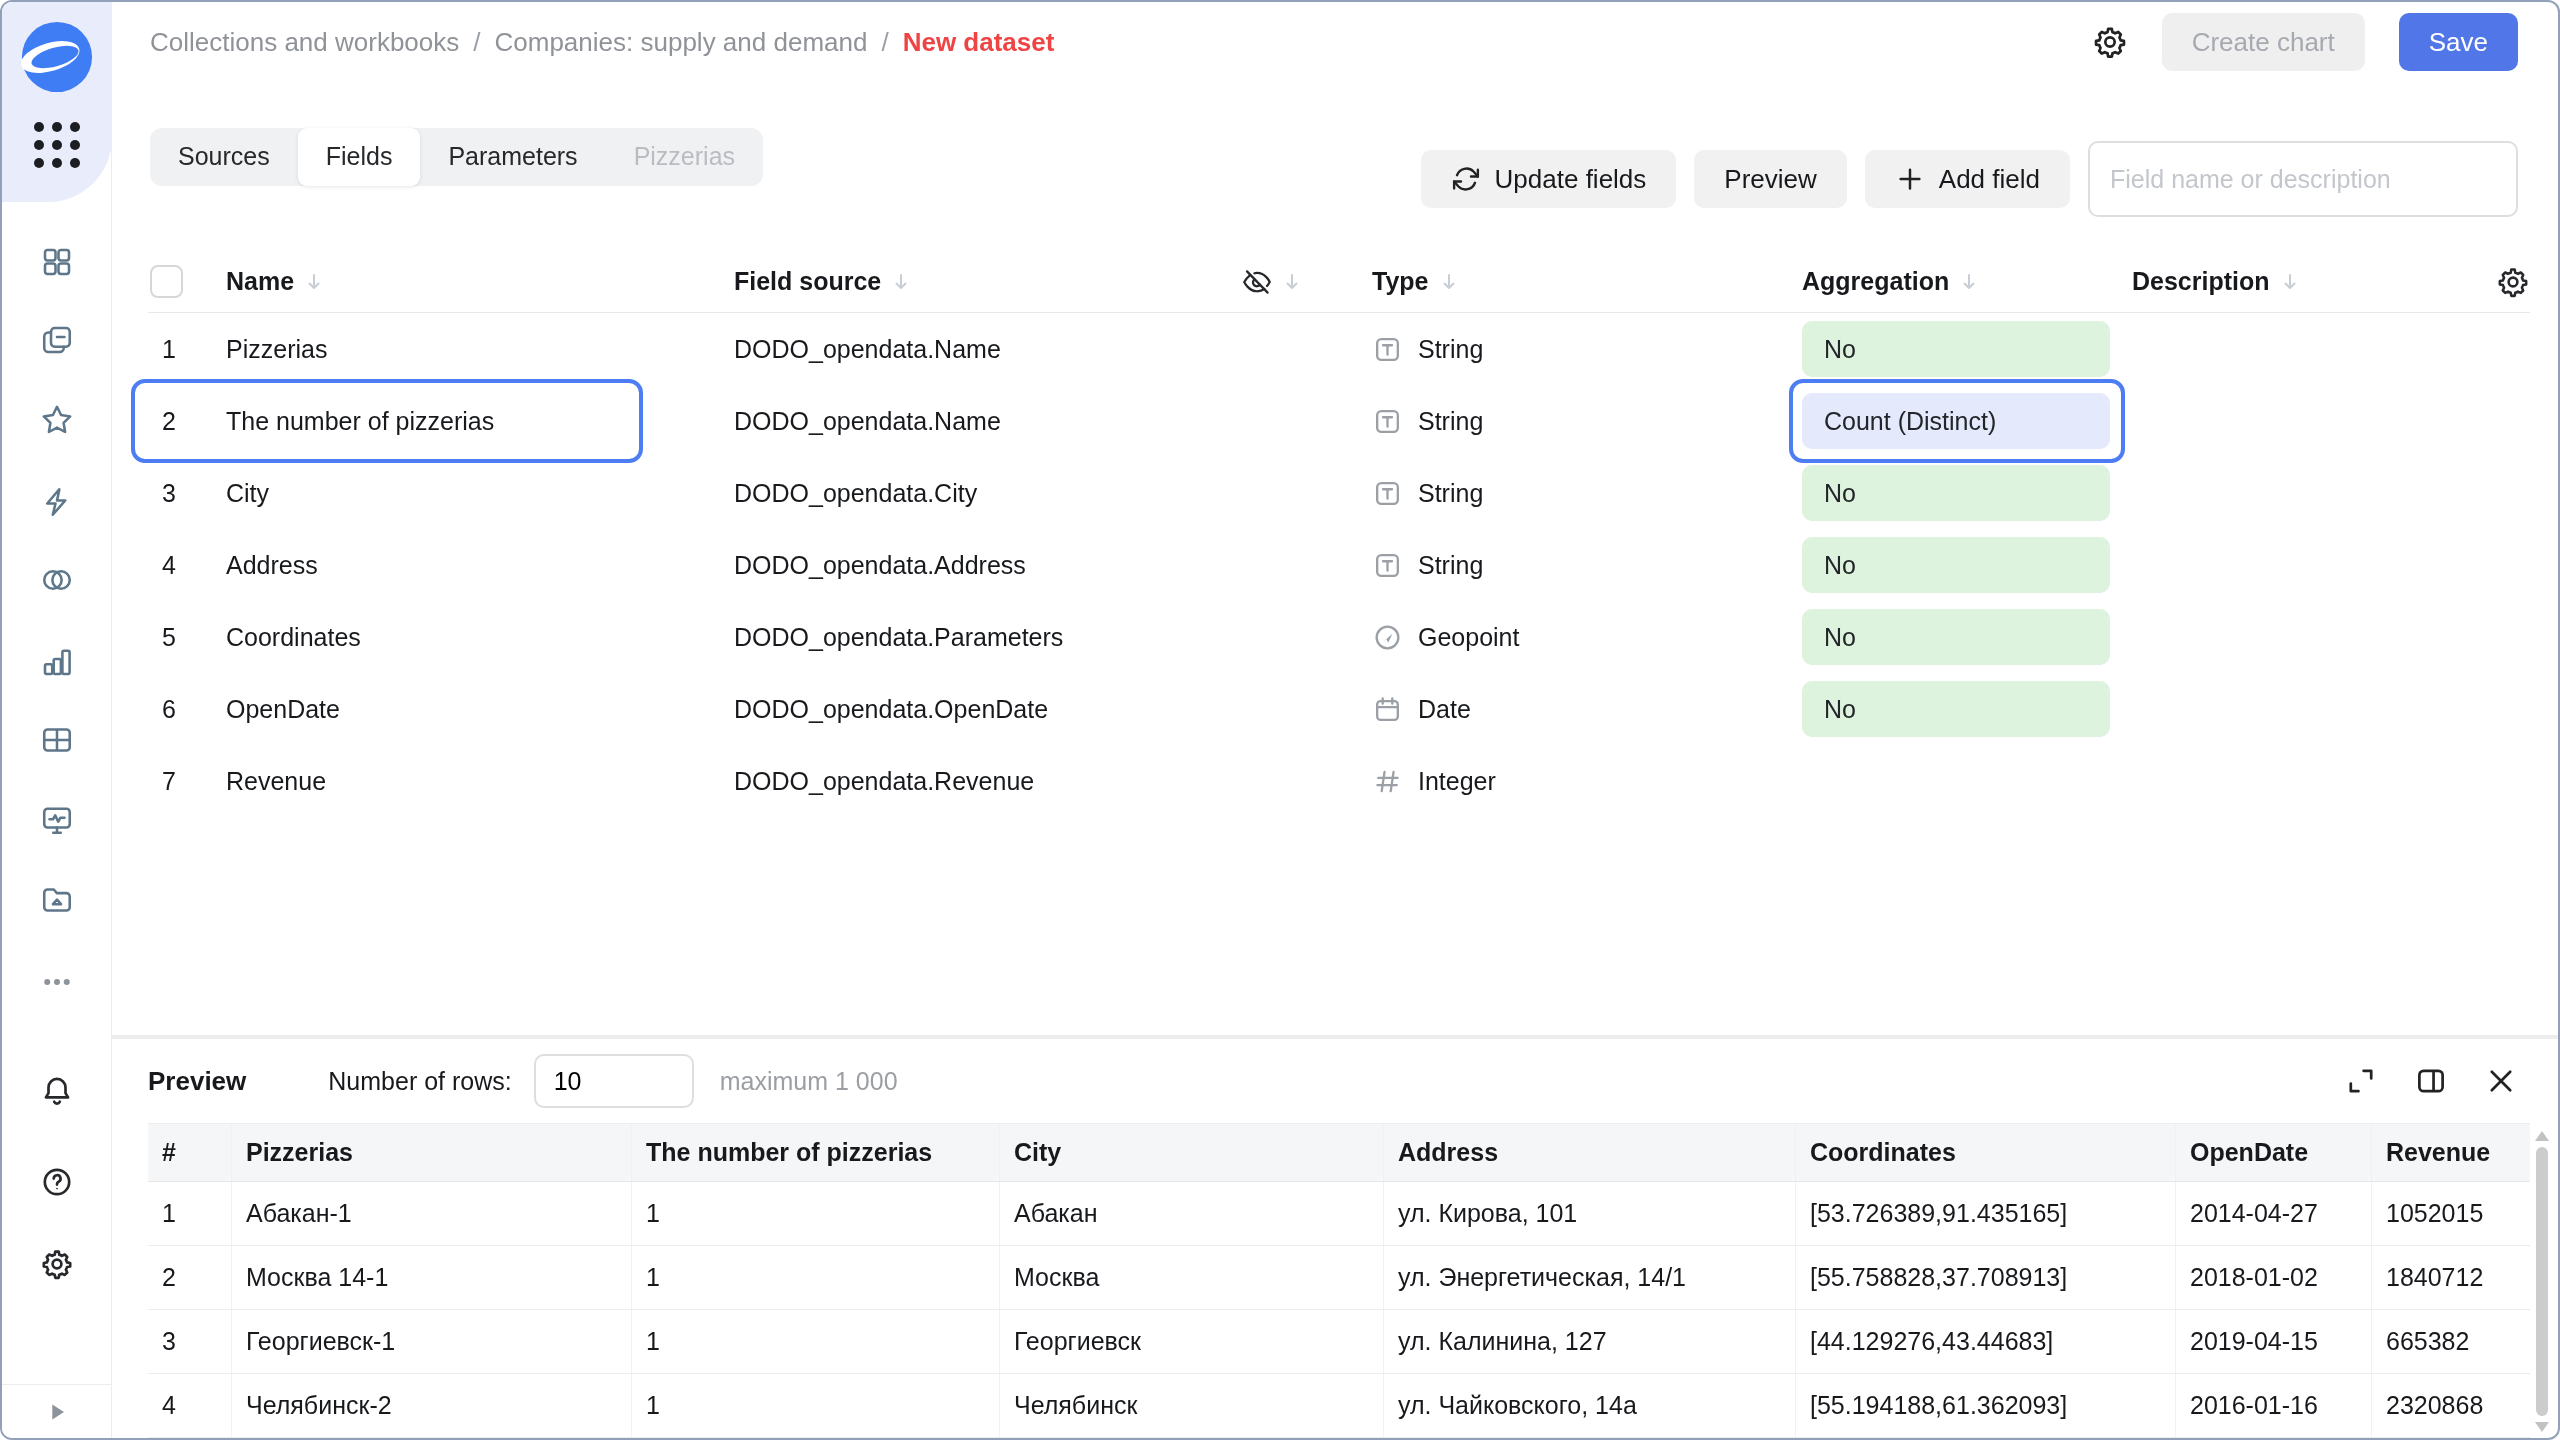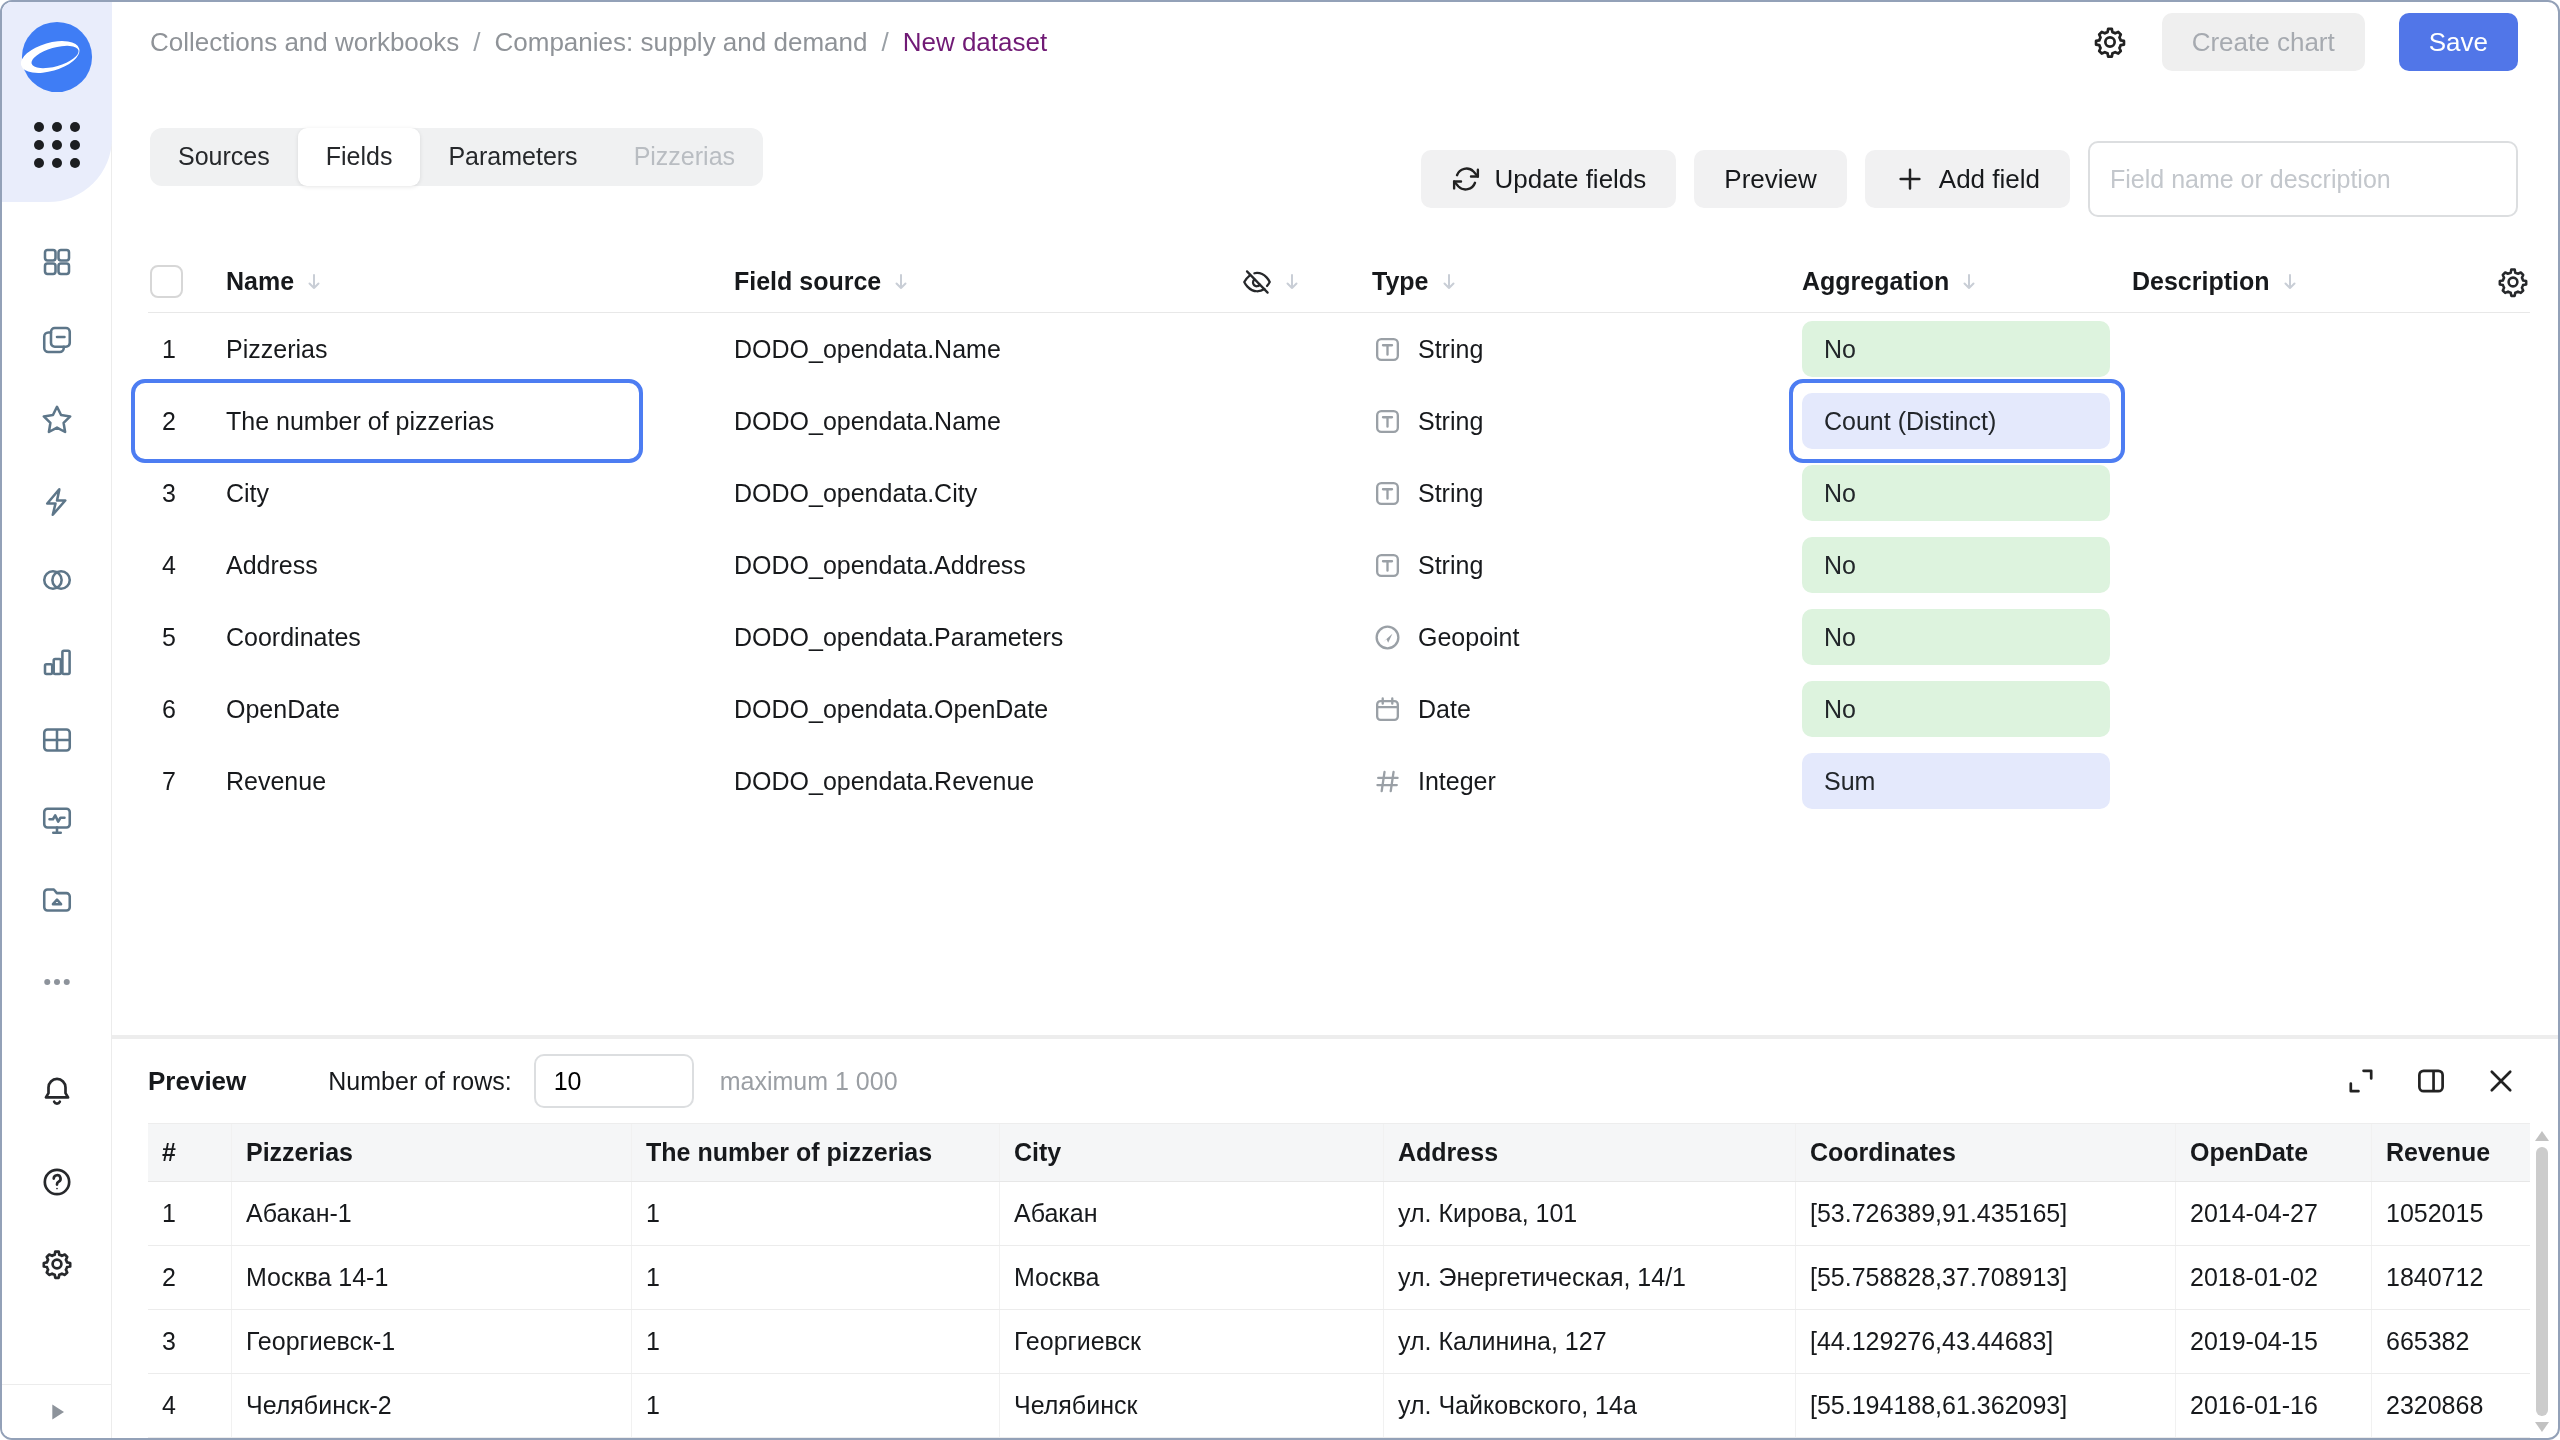--- a/index.html
+++ b/index.html
@@ -25,21 +25,21 @@
   .dots9 span { width:10px; height:10px; border-radius:50%; background:#1c1e21; }
   .side-divider { position:absolute; top:1382px; left:0; width:100%; border-top:1px solid #ececec; }
 
   
   .main { flex:1; display:flex; flex-direction:column; min-width:0; }
 
   .topbar { height:80px; flex:none; display:flex; align-items:center; padding:0 40px 0 38px; }
   .crumbs { display:flex; align-items:center; gap:14px; font-size:26px; }
   .crumb-muted { color:#8f9398; }
   .crumb-sep { color:#9aa0a6; }
-  .crumb-current { color:#701a75; font-weight:400; }
+  .crumb-current { color:#ef4444; font-weight:700; }
   .topbar-right { margin-left:auto; display:flex; align-items:center; gap:34px; }
   .icon-btn { background:none; border:none; cursor:pointer; display:flex; align-items:center; color:#222; }
   .btn { height:58px; border:none; border-radius:10px; font-size:26px; font-family:inherit;
          display:flex; align-items:center; gap:14px; padding:0 30px; cursor:pointer; }
   .btn-disabled { background:#efefef; color:#a6aab0; cursor:default; }
   .btn-primary { background:#5176e8; color:#fff; }
   .btn-gray { background:#f1f1f2; color:#17191c; }
 
   .toolbar { flex:none; display:flex; align-items:center; padding:14px 40px 0 38px; gap:18px; }
   .tabgroup { display:flex; background:#f0f1f2; border-radius:12px; padding:0; height:58px; align-items:stretch; }
@@ -473,23 +473,20 @@
         <div>DODO_opendata.Revenue</div>
         <div></div>
         <div class="c-type">
           <span class="tic">
               <svg viewBox="0 0 24 24" fill="none" stroke="currentColor" stroke-width="1.8" stroke-linecap="round">
                 <path d="M9.7 4.5l-2.2 15M16.7 4.5l-2.2 15M4.8 9.2h15M4.2 14.8h15"></path>
               </svg>
             </span>
           <span>Integer</span>
         </div>
-        <div>
-            <div class="badge lav">Sum</div>
-          </div>
         <div></div>
           <div></div>
       </div>
     </div>
 
     <div class="spacer"></div>
 
     <div class="preview">
       <div class="pv-head">
         <span class="pv-title">Preview</span>

